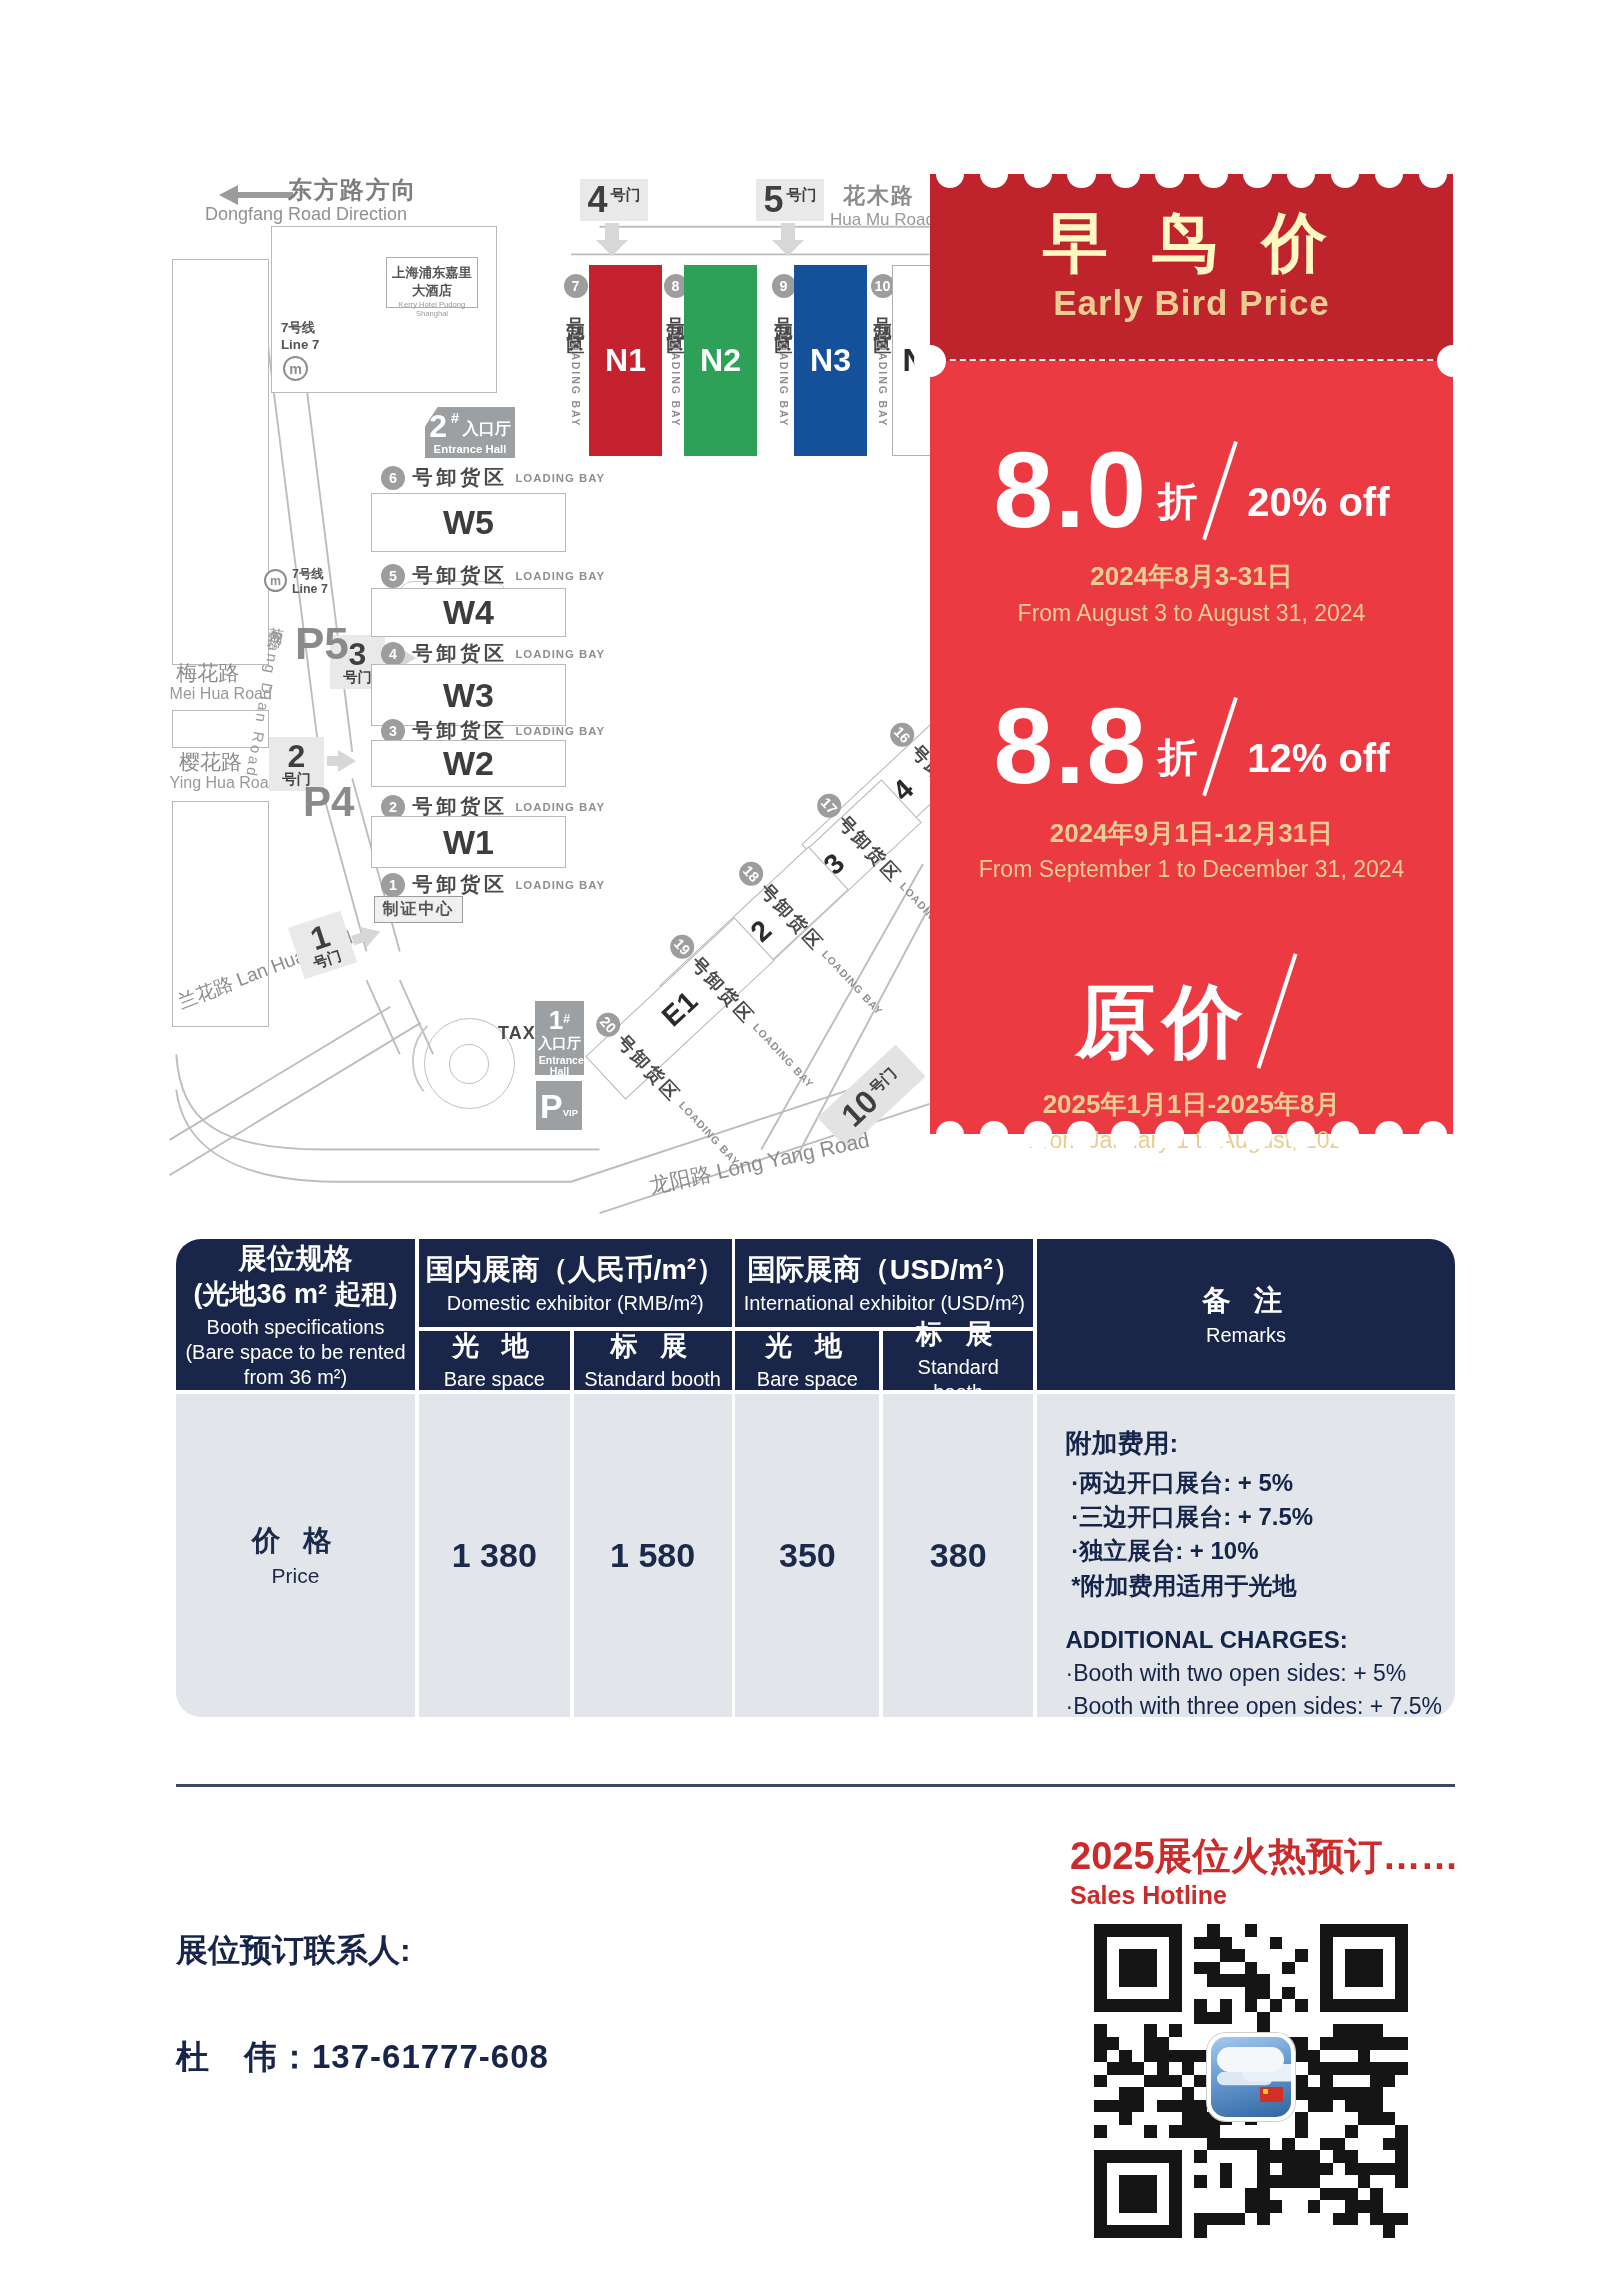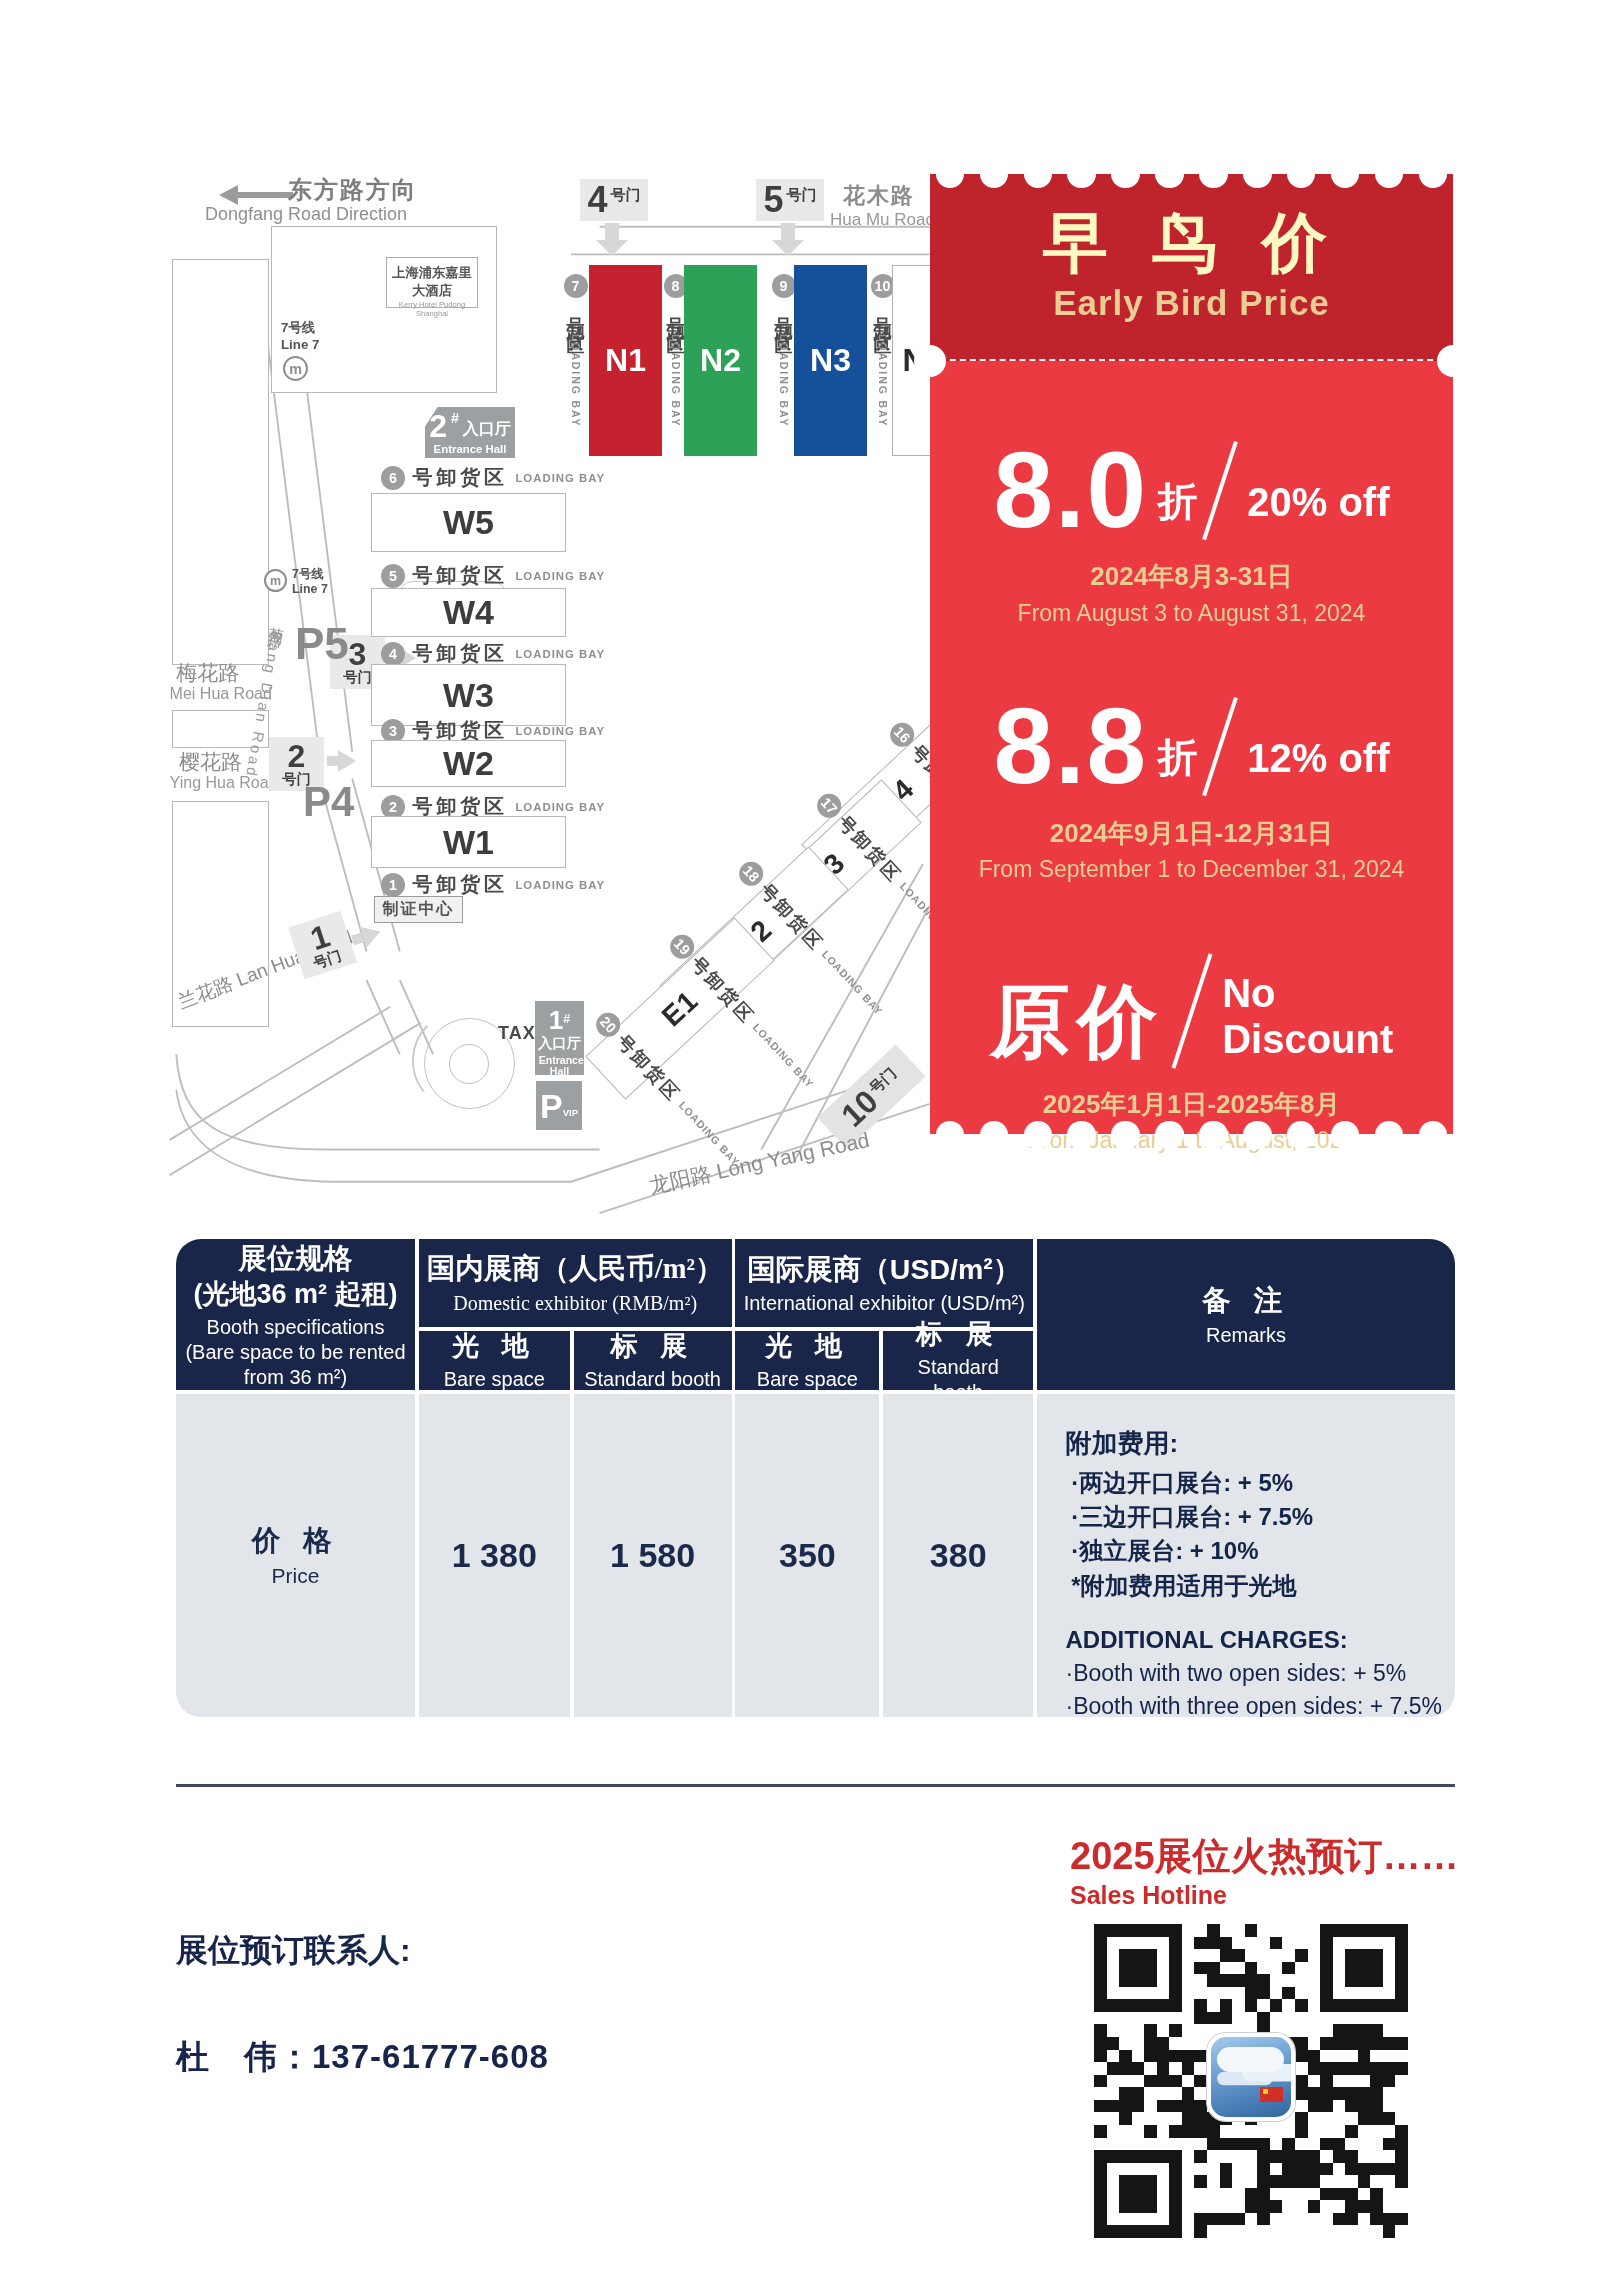--- a/index.html
+++ b/index.html
@@ -107,21 +107,21 @@
   .tier3 .slash{width:3.8px;height:120px;background:#fff;transform:rotate(18deg);margin:0 28.5px -9.5px 25px;}
   .tier3 .nodisc{color:#fff;font-size:40px;font-weight:700;line-height:1.15;text-align:left;margin-bottom:0px;}
 
   
   .price-table{position:absolute;left:176px;top:1239px;width:1279px;z-index:2;display:grid;
                grid-template-columns:239px 151px 158px 144px 150px 1fr;
                grid-template-rows:88px 59px 323px;gap:3.8px;background:#fff;border-radius:25px;overflow:hidden;}
   .th{background:#1A2649;color:#fff;display:flex;flex-direction:column;align-items:center;justify-content:center;text-align:center;}
   .td{background:#E2E6EA;display:flex;flex-direction:column;align-items:center;justify-content:center;text-align:center;}
   .t-spec{grid-column:1;grid-row:1/3;}
-  .t-dom{grid-column:2/4;grid-row:1;font-family:Liberation Serif, serif;}
+  .t-dom{grid-column:2/4;grid-row:1;}
   .t-int{grid-column:4/6;grid-row:1;}
   .t-rem{grid-column:6;grid-row:1/3;}
   .th .h-zh{font-size:28.5px;font-weight:700;line-height:1.35;}
   .th .h-zh2{font-size:27px;font-weight:700;line-height:1.3;}
   .th .h-en{font-size:20px;line-height:1.25;margin-top:2.9px;padding:0 7.6px;}
   .th .h-sp{letter-spacing:7.6px;}
   .sub .h-zh{letter-spacing:7.6px;font-size:27px;}
   .b-label .zh{font-size:28.5px;font-weight:700;color:#1B2A4A;letter-spacing:7.6px;}
   .b-label .en{font-size:21px;color:#1B2A4A;margin-top:3.8px;}
   .b-val{font-size:34px;font-weight:700;color:#1B2A4A;}
@@ -427,24 +427,20 @@
           <span class="off">12% off</span>
         </div>
         <div class="d-zh">2024年9月1日-12月31日</div>
         <div class="d-en">From September 1 to December 31, 2024</div>
       </div>
       <hr class="gold-hr">
       <div class="tier tier3">
         <div class="bigrow">
           <span class="numzh">原价</span>
           <span class="slash"></span>
-          <span class="nodisc">
-            <div>No</div>
-              <div>Discount</div>
-          </span>
         </div>
         <div class="d-zh">2025年1月1日-2025年8月</div>
         <div class="d-en">From January 1 to August, 2025</div>
       </div>
     </div>
     <div class="scallops bot">
       <span></span>
         <span></span>
         <span></span>
         <span></span>

